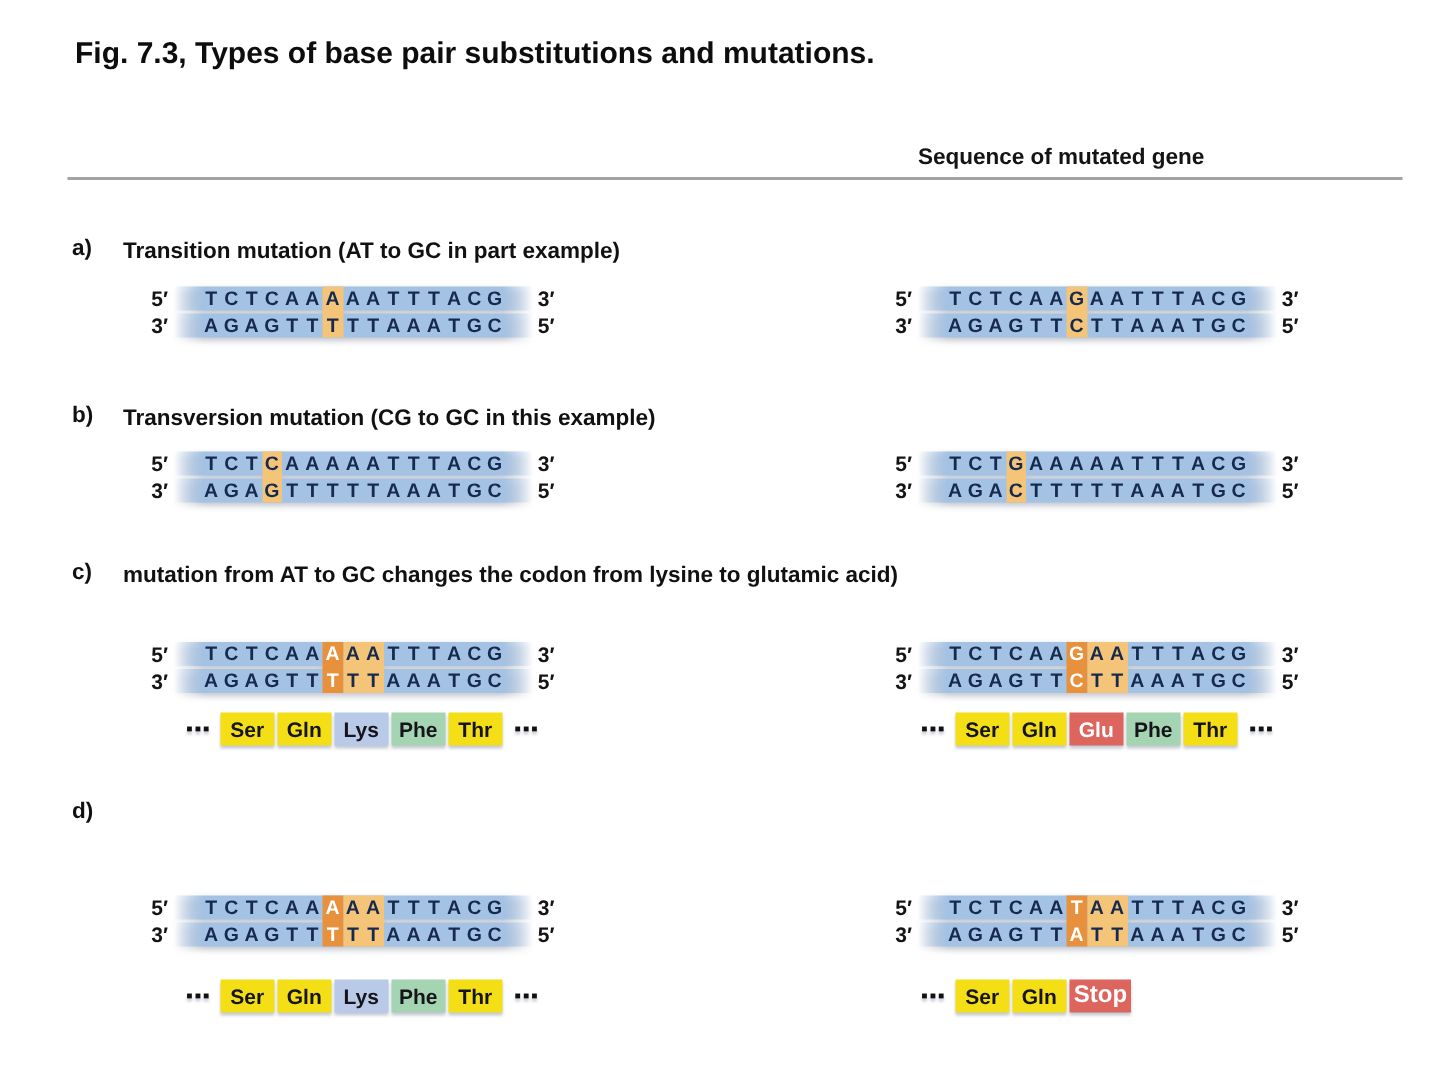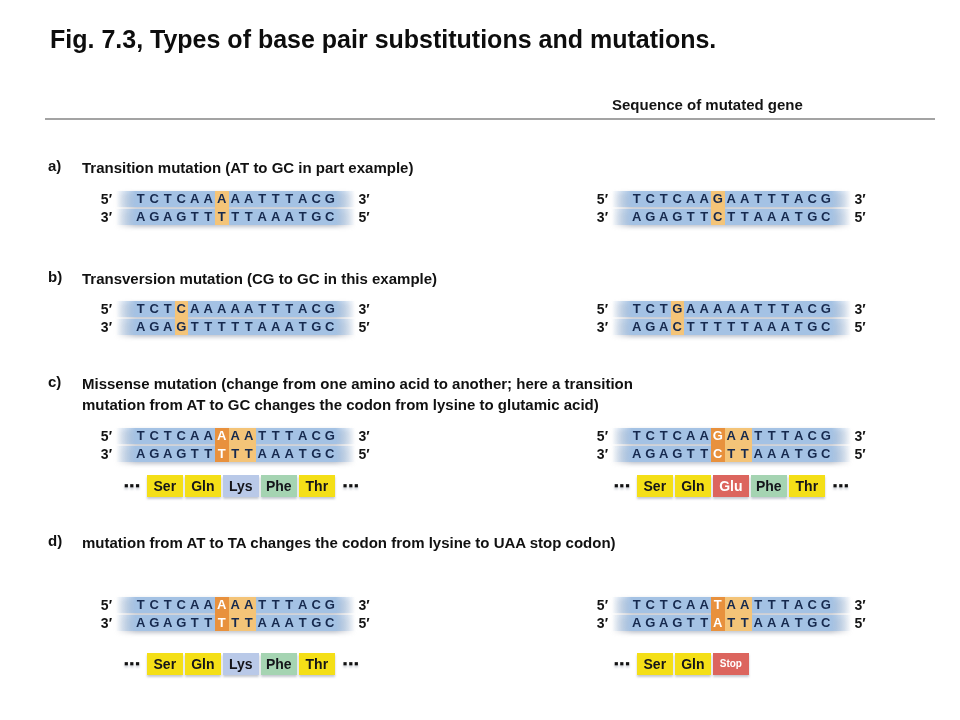--- a/index.html
+++ b/index.html
@@ -1,18 +1,18 @@
 <!DOCTYPE html>
 <html><head>
 <meta charset="utf-8">
 <style>
   html,body{margin:0;padding:0;background:#fff;}
   #page{position:relative;width:960px;height:720px;background:#ffffff;overflow:hidden;
         font-family:"Liberation Sans",sans-serif;color:#111;}
-  .title{position:absolute;left:50px;top:25px;font-size:25px;font-weight:bold;color:#0d0d0d;}
+  .title{position:absolute;left:50px;top:25px;font-size:20px;font-weight:bold;color:#0d0d0d;}
   .col-head{position:absolute;top:96px;font-size:15px;font-weight:bold;color:#141414;white-space:nowrap;}
   .rule{position:absolute;top:118px;left:45px;width:890px;height:2px;background:#a3a3a3;}
   .sec-head{position:absolute;left:48px;right:30px;}
   .sec-label{position:absolute;left:0;top:0;font-size:15px;font-weight:bold;}
   .sec-title{position:absolute;left:34px;top:0;font-size:15px;font-weight:bold;line-height:21px;white-space:nowrap;}
   .panel{position:absolute;display:flex;align-items:flex-start;}
   .endcol{display:flex;flex-direction:column;font-size:14px;font-weight:bold;color:#141414;}
   .endcol span{height:16px;line-height:16px;display:block;}
   .endcol span + span{margin-top:2px;}
   .endcol.left{width:24px;text-align:right;margin-right:4px;}
@@ -23,21 +23,21 @@
   .bar-top{top:0;}
   .bar-bottom{top:18px;}
   .col{position:relative;z-index:1;display:flex;flex-direction:column;width:13.5px;}
   .col span{height:16px;line-height:16px;text-align:center;font-size:13px;font-weight:bold;display:block;}
   .col span + span{margin-top:2px;}
   .amino-row{position:absolute;display:flex;align-items:center;
              filter:drop-shadow(0 2px 1px rgba(110,120,140,0.4));}
   .dots{font-size:13px;font-weight:bold;color:#111;letter-spacing:1px;margin:0 6px;line-height:22px;}
   .abox{height:22px;line-height:22px;min-width:36px;padding:0 3px;text-align:center;
         font-size:14px;font-weight:bold;margin-right:2px;box-sizing:border-box;}
-  .abox.small{font-size:10px;}
+  .abox.small{font-size:16px;}
 </style>
 </head>
 <body>
 
 <div id="page">
 
   <div class="title">Fig. 7.3, Types of base pair substitutions and mutations.</div>
 
   <div class="col-head" style="left:612px">Sequence of mutated gene</div>
   <div class="rule"></div>
@@ -348,21 +348,20 @@
       </div>
     <div class="endcol right">
       <span>3′</span>
       <span>5′</span>
     </div>
   </div>
 
   <div class="sec-head" style="top:373px">
     <span class="sec-label">c)</span>
     <div class="sec-title">
-      <div>Missense mutation (change from one amino acid to another; here a transition</div>
       <div>mutation from AT to GC changes the codon from lysine to glutamic acid)</div>
     </div>
   </div>
   <div class="panel" style="top:428px;left:88px">
     <div class="endcol left">
       <span>5′</span>
       <span>3′</span>
     </div>
     <div class="duplex">
         <div class="bar bar-top" style="background: linear-gradient(90deg, rgba(255, 255, 255, 0) 0px, rgb(164, 194, 228) 20px, rgb(164, 194, 228) calc(100% - 20px), rgba(255, 255, 255, 0) 100%);"></div>
@@ -522,21 +521,20 @@
       <span class="abox" style="background: rgb(244, 223, 23); color: rgb(20, 20, 26);">Gln</span>
       <span class="abox" style="background: rgb(220, 101, 94); color: rgb(255, 255, 255);">Glu</span>
       <span class="abox" style="background: rgb(165, 212, 178); color: rgb(20, 20, 26);">Phe</span>
       <span class="abox" style="background: rgb(244, 223, 23); color: rgb(20, 20, 26);">Thr</span>
       <span class="dots">▪▪▪</span>
     </div>
 
   <div class="sec-head" style="top:532px">
     <span class="sec-label">d)</span>
     <div class="sec-title">
-      <div>mutation from AT to TA changes the codon from lysine to UAA stop codon)</div>
     </div>
   </div>
   <div class="panel" style="top:597px;left:88px">
     <div class="endcol left">
       <span>5′</span>
       <span>3′</span>
     </div>
     <div class="duplex">
         <div class="bar bar-top" style="background: linear-gradient(90deg, rgba(255, 255, 255, 0) 0px, rgb(164, 194, 228) 20px, rgb(164, 194, 228) calc(100% - 20px), rgba(255, 255, 255, 0) 100%);"></div>
         <div class="bar bar-bottom" style="background: linear-gradient(90deg, rgba(255, 255, 255, 0) 0px, rgb(164, 194, 228) 20px, rgb(164, 194, 228) calc(100% - 20px), rgba(255, 255, 255, 0) 100%);"></div>

